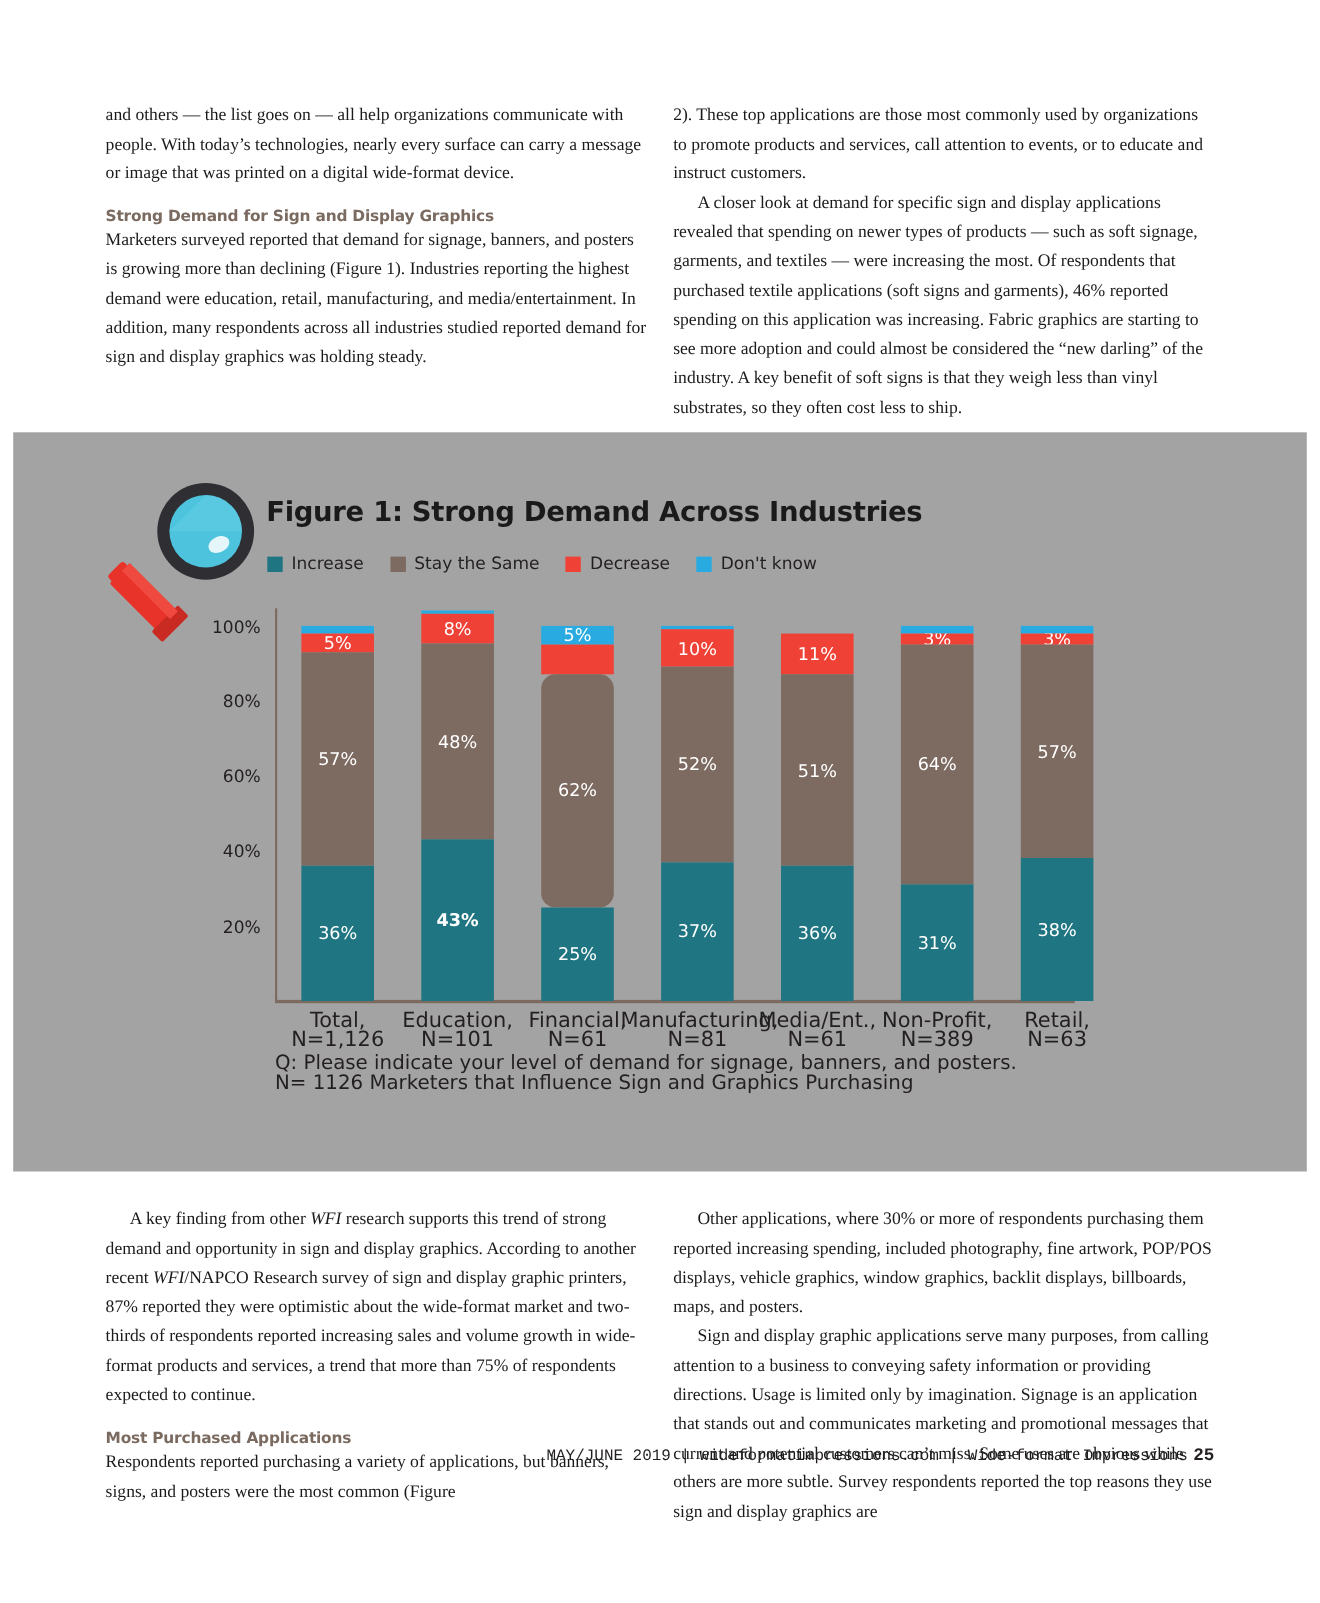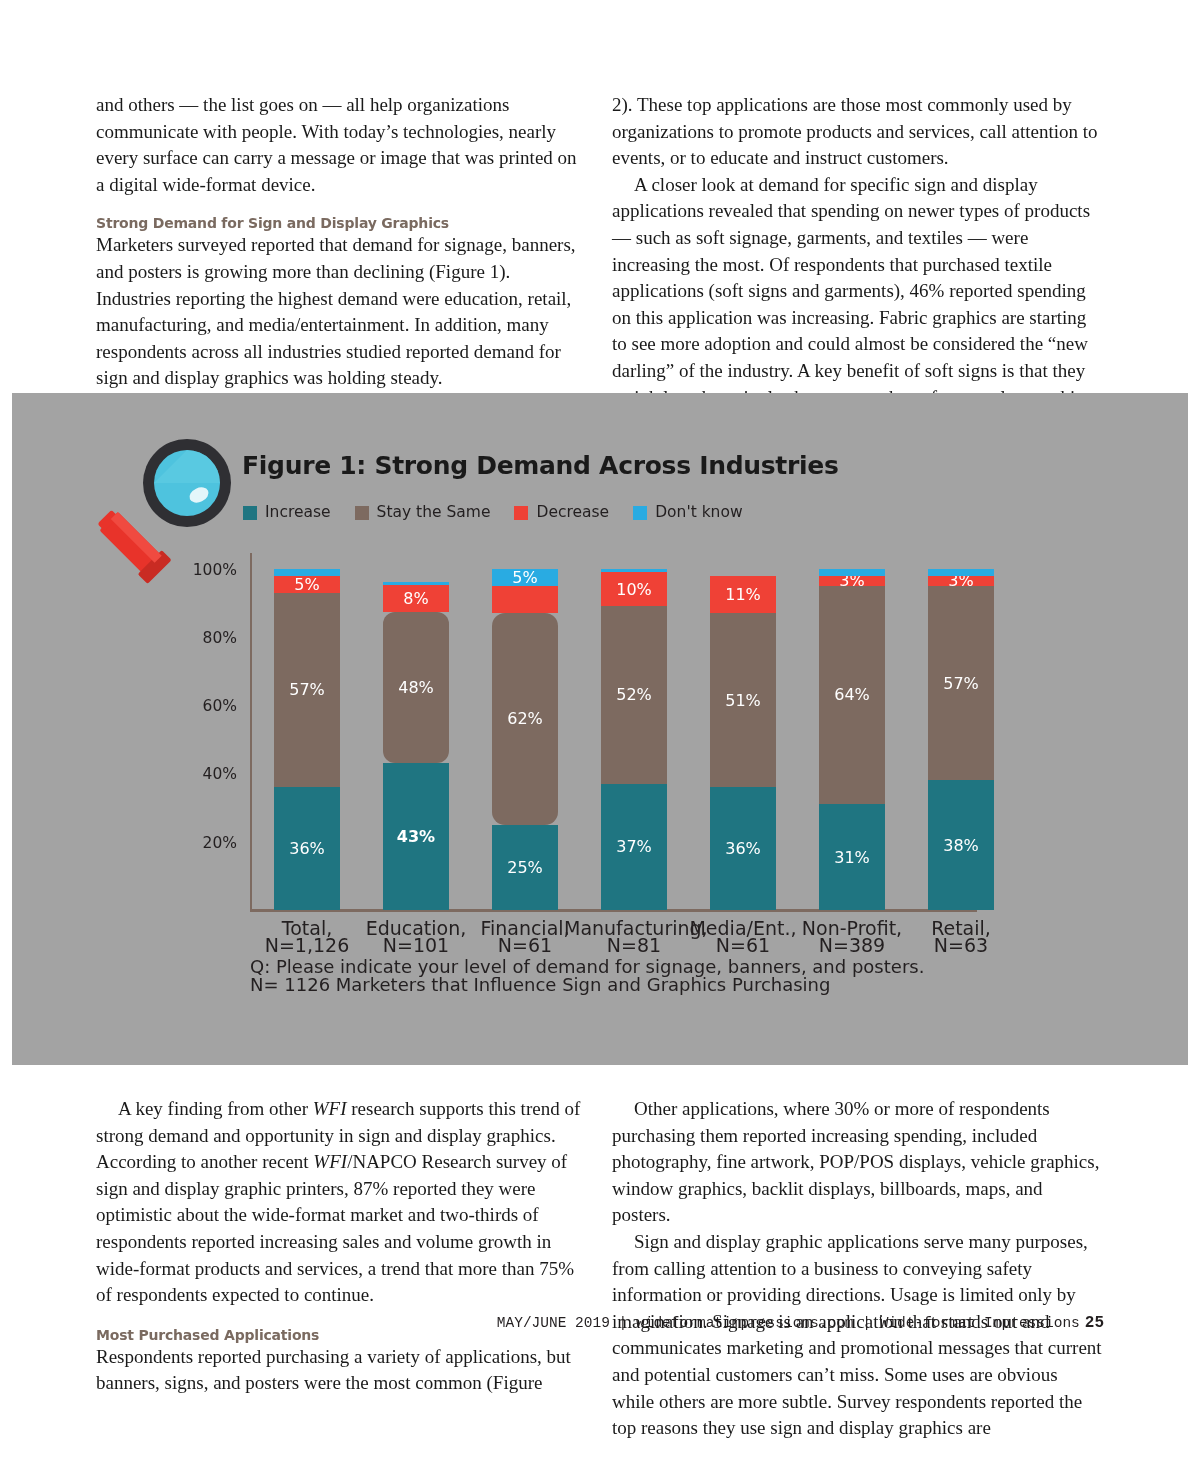--- a/index.html
+++ b/index.html
@@ -15,21 +15,21 @@
   
   .cols {
     position:absolute;
     display:flex;
     gap:24px;
   }
   .col { width:492px; }
   .col p {
     margin:0;
     font-family:"Liberation Serif", serif;
-    font-size:19px;
+    font-size:16px;
     line-height:26.6px;
     color:#1a1a1a;
     text-align:left;
   }
   .col p.indent { text-indent:22px; }
   .col h2 {
     margin:18px 0 1px 0;
     font-family:"DejaVu Sans", sans-serif;
     font-weight:bold;
     font-size:14px;
@@ -225,21 +225,21 @@
       </div>
     <div id="bars">
         <div class="bar" style="left: 24px;">
           <div class="seg increase" style="height: 122.885px;">36%</div>
           <div class="seg same" style="height: 194.567px;">57%</div>
           <div class="seg decrease" style="height: 17.0673px;">5%</div>
           <div class="seg dontknow" style="height: 6.82692px;"></div>
         </div>
         <div class="bar" style="left: 133px;">
           <div class="seg increase" style="height: 146.779px; font-weight: bold;">43%</div>
-          <div class="seg same" style="height: 151px; border-radius: 12px;">48%</div>
+          <div class="seg same" style="height: 178px;">48%</div>
           <div class="seg decrease" style="height: 27.3077px;">8%</div>
           <div class="seg dontknow" style="height: 3.41346px;"></div>
         </div>
         <div class="bar" style="left: 242px;">
           <div class="seg increase" style="height: 85.3365px;">25%</div>
           <div class="seg same" style="height: 211.635px; border-radius: 13px;">62%</div>
           <div class="seg decrease" style="height: 27.3077px;"></div>
           <div class="seg dontknow" style="height: 17.0673px;">5%</div>
         </div>
         <div class="bar" style="left: 351px;">

